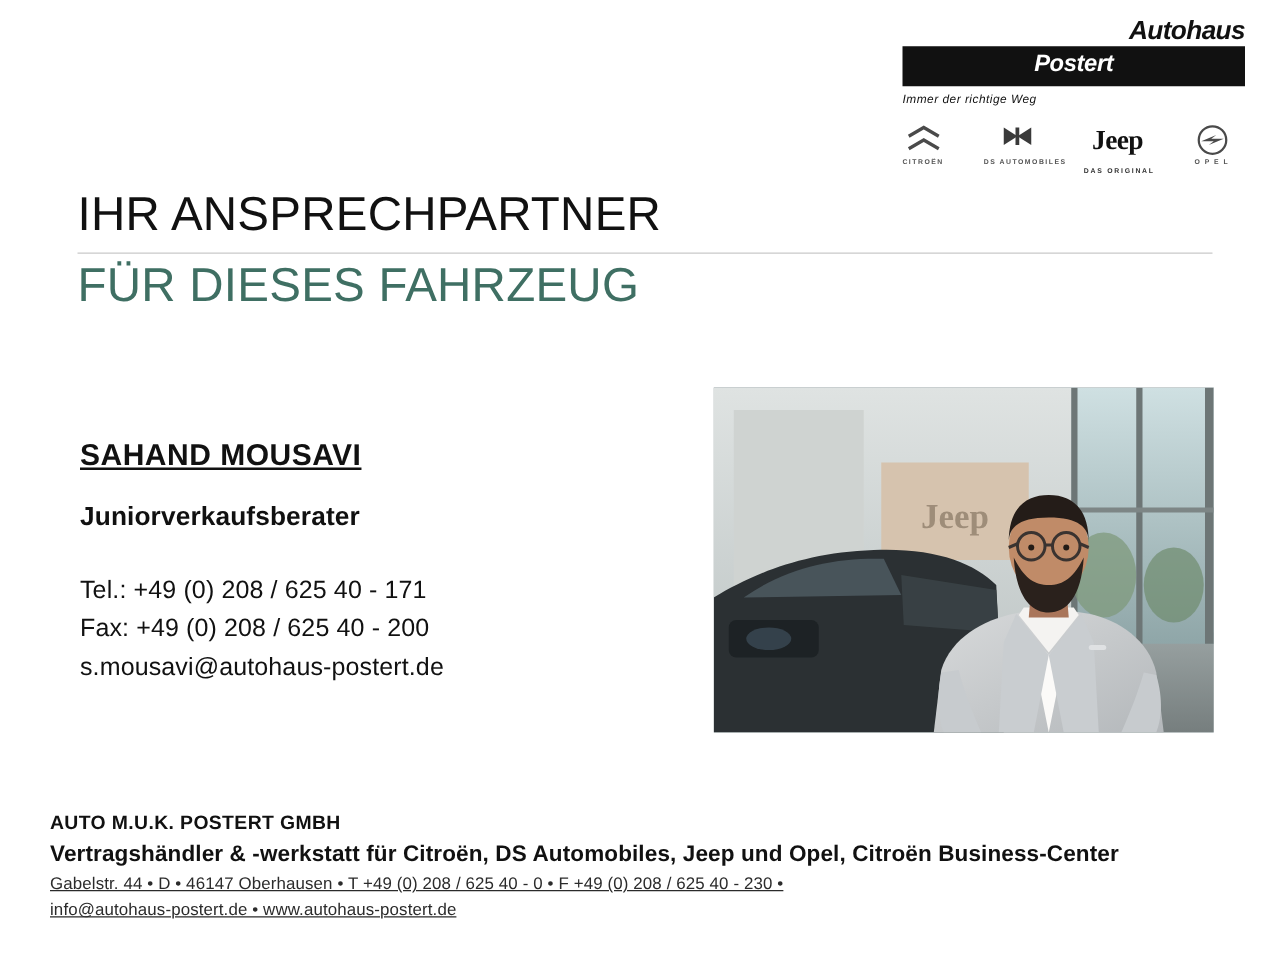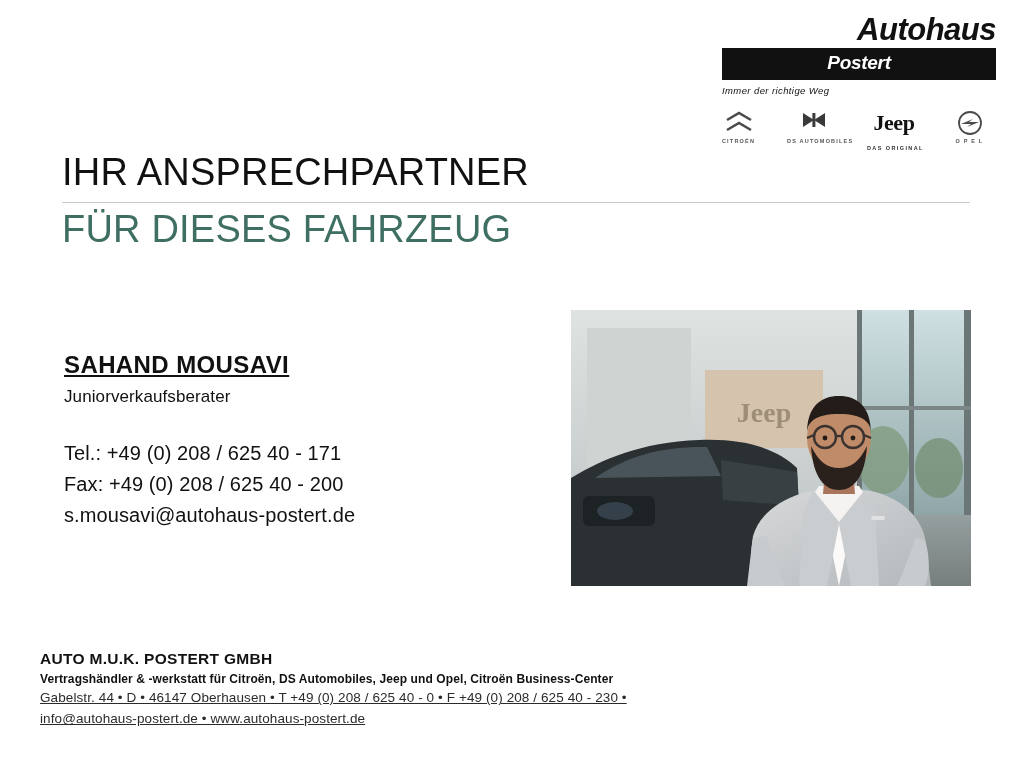--- a/index.html
+++ b/index.html
@@ -28,21 +28,21 @@
   .logo-wordmark {
     position: relative;
     display: block;
     width: 274px;
     margin-left: auto;
   }
   .logo-line1 {
     font-family: "Liberation Sans", sans-serif;
     font-weight: bold;
     font-style: italic;
-    font-size: 31px;
+    font-size: 21px;
     letter-spacing: -0.5px;
     color: #111111;
     text-align: right;
     line-height: 1.02;
   }
   .logo-line2-wrap {
     position: relative;
     height: 40px;
     margin-top: -2px;
   }
@@ -160,24 +160,24 @@
     color: #111111;
   }
   .contact .name {
     font-size: 24px;
     font-weight: bold;
     letter-spacing: 0.4px;
     line-height: 1.25;
     text-decoration: underline;
   }
   .contact .role {
-    font-size: 17px;
-    font-weight: normal;
+    font-size: 21px;
+    font-weight: bold;
     letter-spacing: 0.1px;
-    margin-top: 6px;
+    margin-top: 20px;
     line-height: 1.3;
   }
   .contact .lines {
     margin-top: 30px;
     font-size: 20px;
     line-height: 1.55;
     letter-spacing: 0.1px;
   }
 
   
@@ -200,21 +200,21 @@
     width: 950px;
     color: #111111;
   }
   .footer .f1 {
     font-size: 15.5px;
     font-weight: bold;
     letter-spacing: 0.3px;
     line-height: 1.45;
   }
   .footer .f2 {
-    font-size: 12px;
+    font-size: 18px;
     font-weight: bold;
     letter-spacing: 0.1px;
     line-height: 1.5;
   }
   .footer .f3,
   .footer .f4 {
     font-size: 13.5px;
     font-weight: normal;
     letter-spacing: 0.1px;
     line-height: 1.55;

